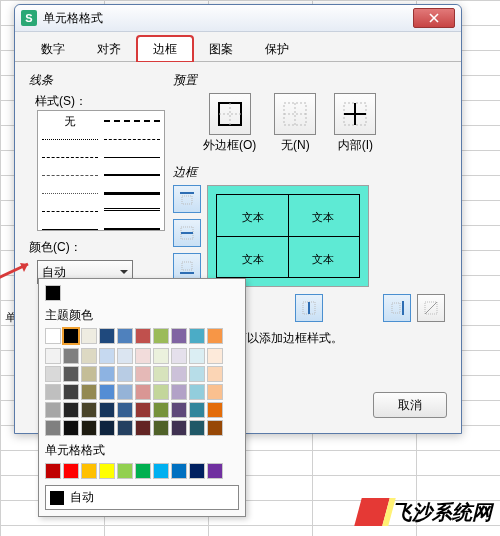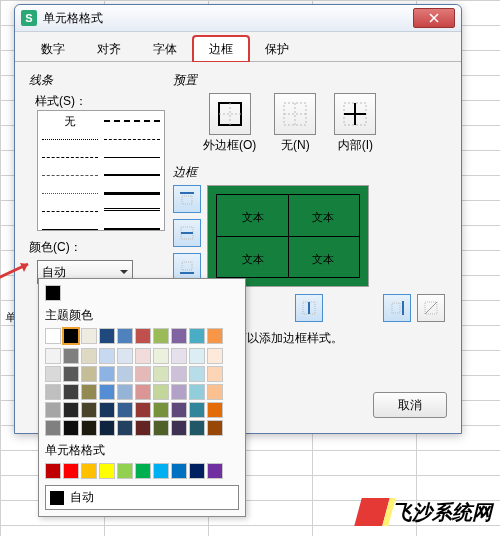--- a/index.html
+++ b/index.html
@@ -162,21 +162,21 @@
   .sbtn {
     width:26px;height:26px;
     border:1px solid #888;
     background:linear-gradient(#fdfdfd,#ececec);
     display:flex;align-items:center;justify-content:center;
   }
   .sbtn.active { background:linear-gradient(#e6f1fb,#c9e0f5); border-color:#4a8fd0;}
   .preview {
     width:160px;height:100px;
     border:1px solid #a0a0a0;
-    background:#15803d;
+    background:#5eead4;
     position:relative;
     font-family:Liberation Serif, serif;
   }
   .pv {
     position:absolute;
   }
   .pv.cellgrid {
     left:8px;top:8px;right:8px;bottom:8px;
     border:1px solid #000;
   }
@@ -283,22 +283,22 @@
       <svg viewBox="0 0 10 10">
           <line x1="1" y1="1" x2="9" y2="9" stroke="#fff" stroke-width="1.6"></line>
           <line x1="9" y1="1" x2="1" y2="9" stroke="#fff" stroke-width="1.6"></line>
         </svg>
     </div>
   </div>
 
   <div class="tabs">
     <div class="tab">数字</div>
     <div class="tab">对齐</div>
-    <div class="tab">字体</div>
     <div class="tab active highlight">边框</div>
+    <div class="tab">图案</div>
     <div class="tab">保护</div>
   </div>
 
   <div class="content">
     <div class="linebox">
       <div class="section-title">线条</div>
       <div style="margin-left:6px;">样式(S)：</div>
       <div class="style-listbox">
         <div>无</div>
         <div>

